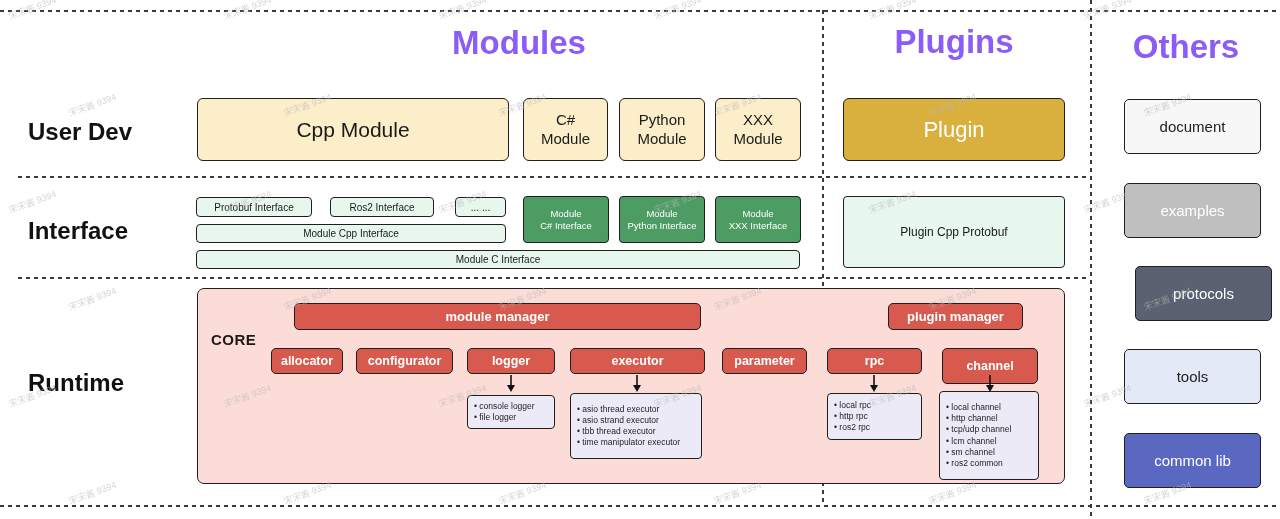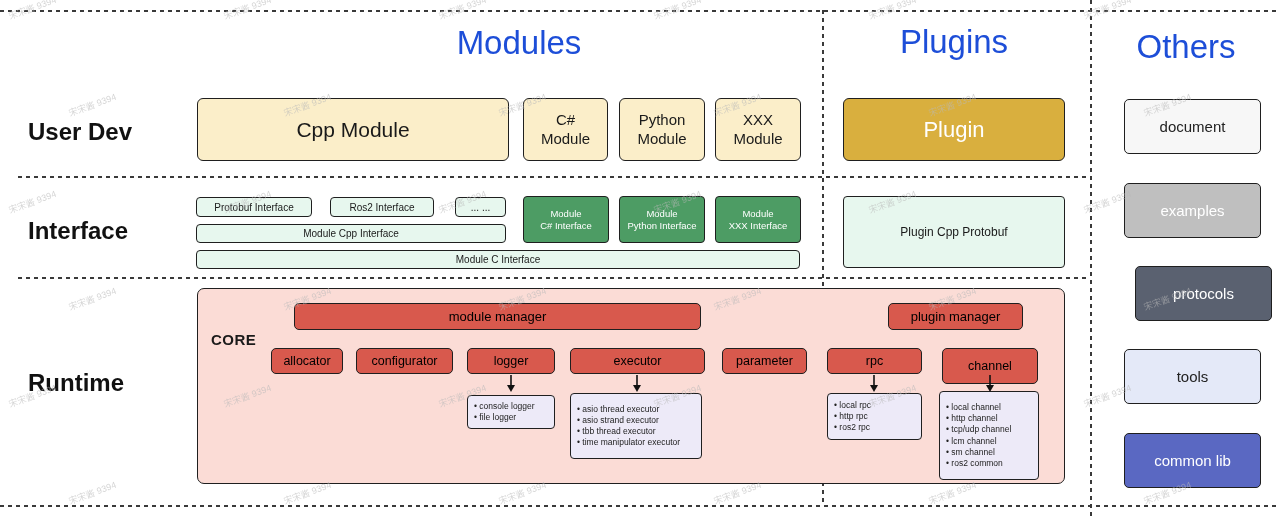--- a/index.html
+++ b/index.html
@@ -5,35 +5,35 @@
   html,body { margin:0; padding:0; background:#fff; }
   .canvas {
     position:relative; width:1280px; height:519px; background:#ffffff;
     overflow:hidden; font-family:"Liberation Sans", sans-serif; color:#1a1a1a;
   }
   
   .dash { position:absolute; z-index:1; }
   .dash.h { height:1.5px; background:repeating-linear-gradient(90deg,#3a3a3a 0 4px,transparent 4px 8px); }
   .dash.v { width:1.5px; background:repeating-linear-gradient(180deg,#3a3a3a 0 4px,transparent 4px 8px); }
   
-  .hdr { position:absolute; z-index:2; text-align:center; font-size:33px; font-weight:400; color:#1d4ed8; }
+  .hdr { position:absolute; z-index:2; text-align:center; font-size:33px; font-weight:700; color:#8b5cf6; }
   .rowlbl { position:absolute; z-index:2; font-size:24px; font-weight:600; color:#111; }
   
   .box {
     position:absolute; z-index:2; box-sizing:border-box;
     display:flex; align-items:center; justify-content:center; text-align:center;
     border:1.5px solid #1f1f1f; border-radius:6px;
   }
   .ml { white-space:pre-line; line-height:1.25; }
   .cream  { background:#fbeec9; }
   .gold   { background:#d9af3e; color:#fff; }
   .lgreen { background:#e7f7ee; border-radius:4px; border-width:1.2px; }
   .dgreen { background:#4d9c64; color:#fff; border-radius:4px; border-width:1.2px; }
   .corebox{ background:#fbdcd6; border-radius:7px; }
-  .red    { background:#d8594d; color:#000000; border-radius:5px; }
+  .red    { background:#d8594d; color:#ffffff; border-radius:5px;font-weight:bold; }
   .purple { background:#edeaf8; border-radius:4px; border-width:1.2px; }
   .big-module { font-size:21px; }
   .sm-module  { font-size:15px; }
   .plugin-box { font-size:22px; }
   .iface-sm   { font-size:10px; }
   .iface-dk   { font-size:9.5px; }
   .iface-plugin { font-size:12px; }
   .mgr  { font-size:13px; }
   .comp { font-size:12.5px; }
   .core-label { position:absolute; z-index:3; font-size:15px; font-weight:bold; letter-spacing:.5px; }

